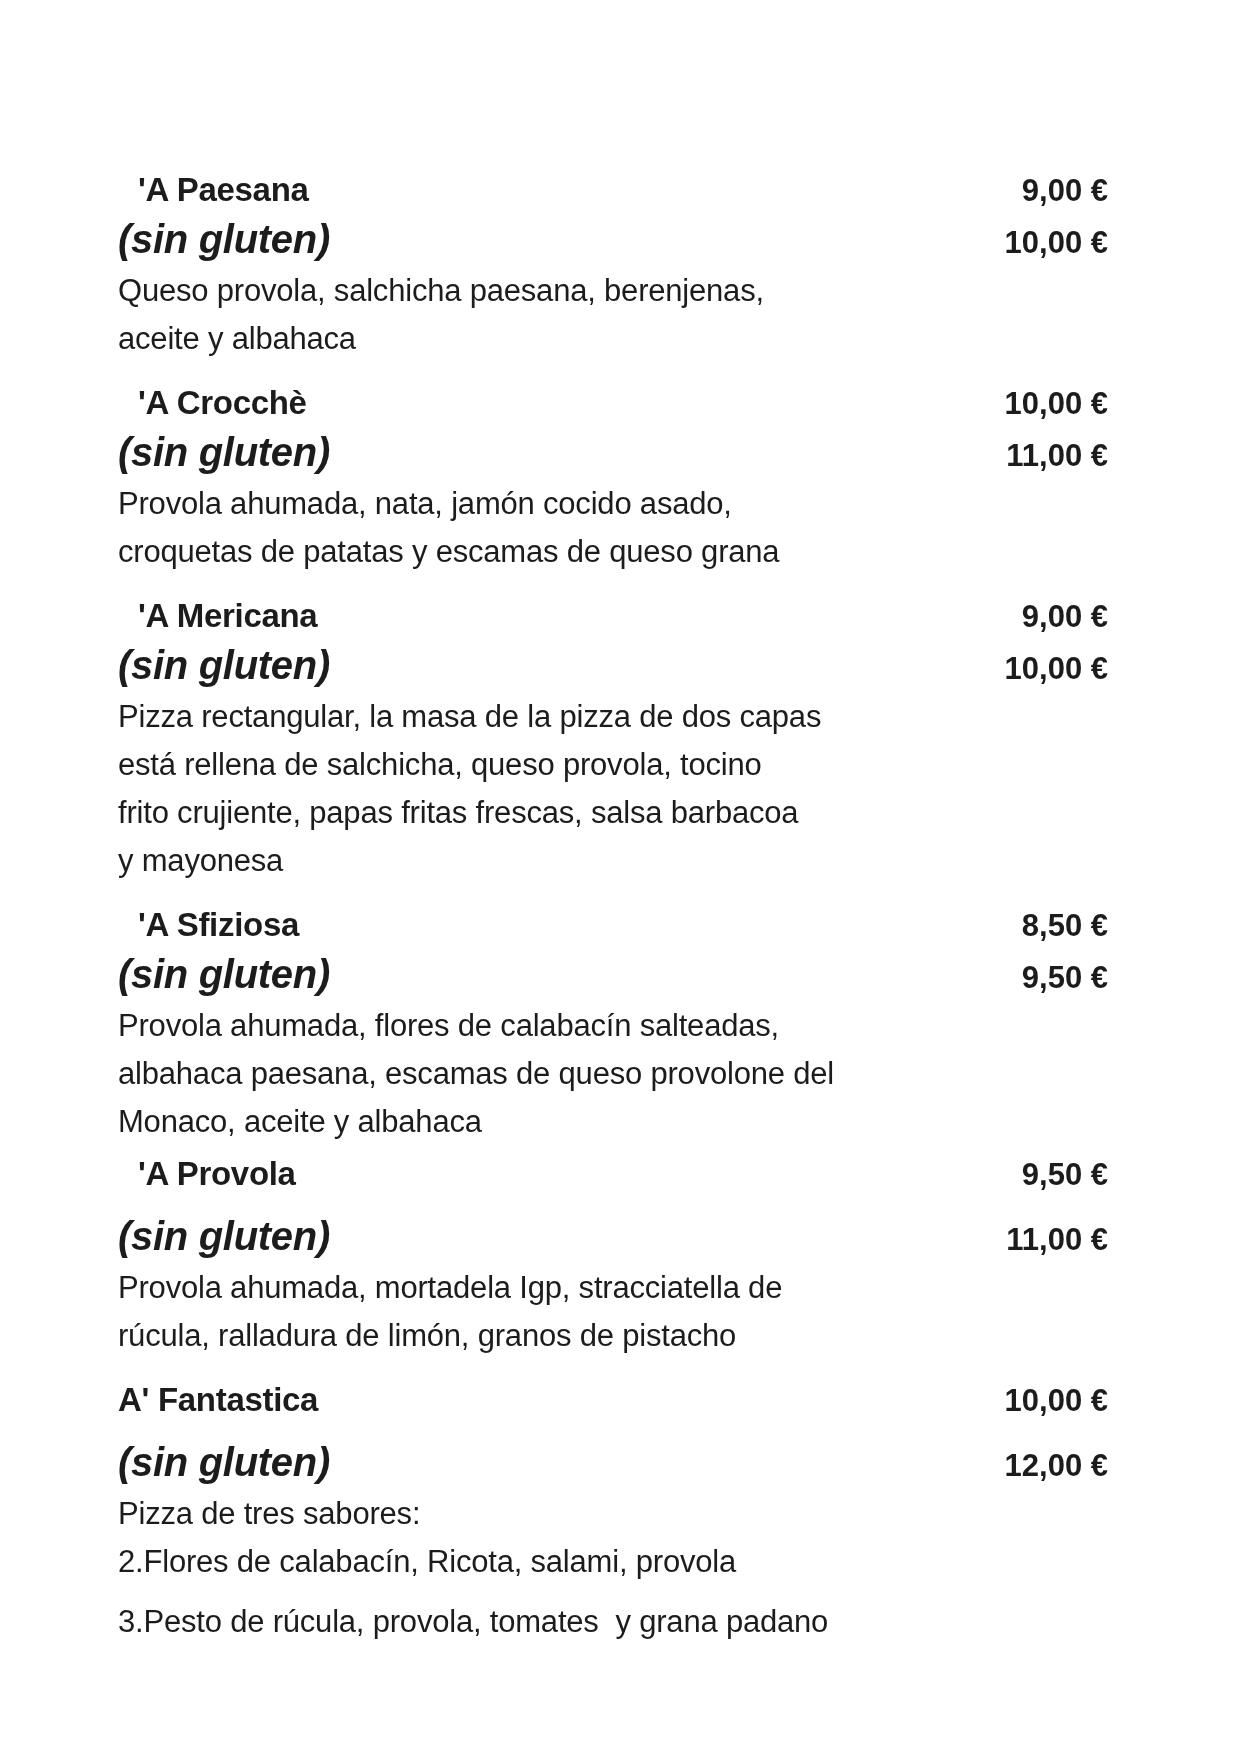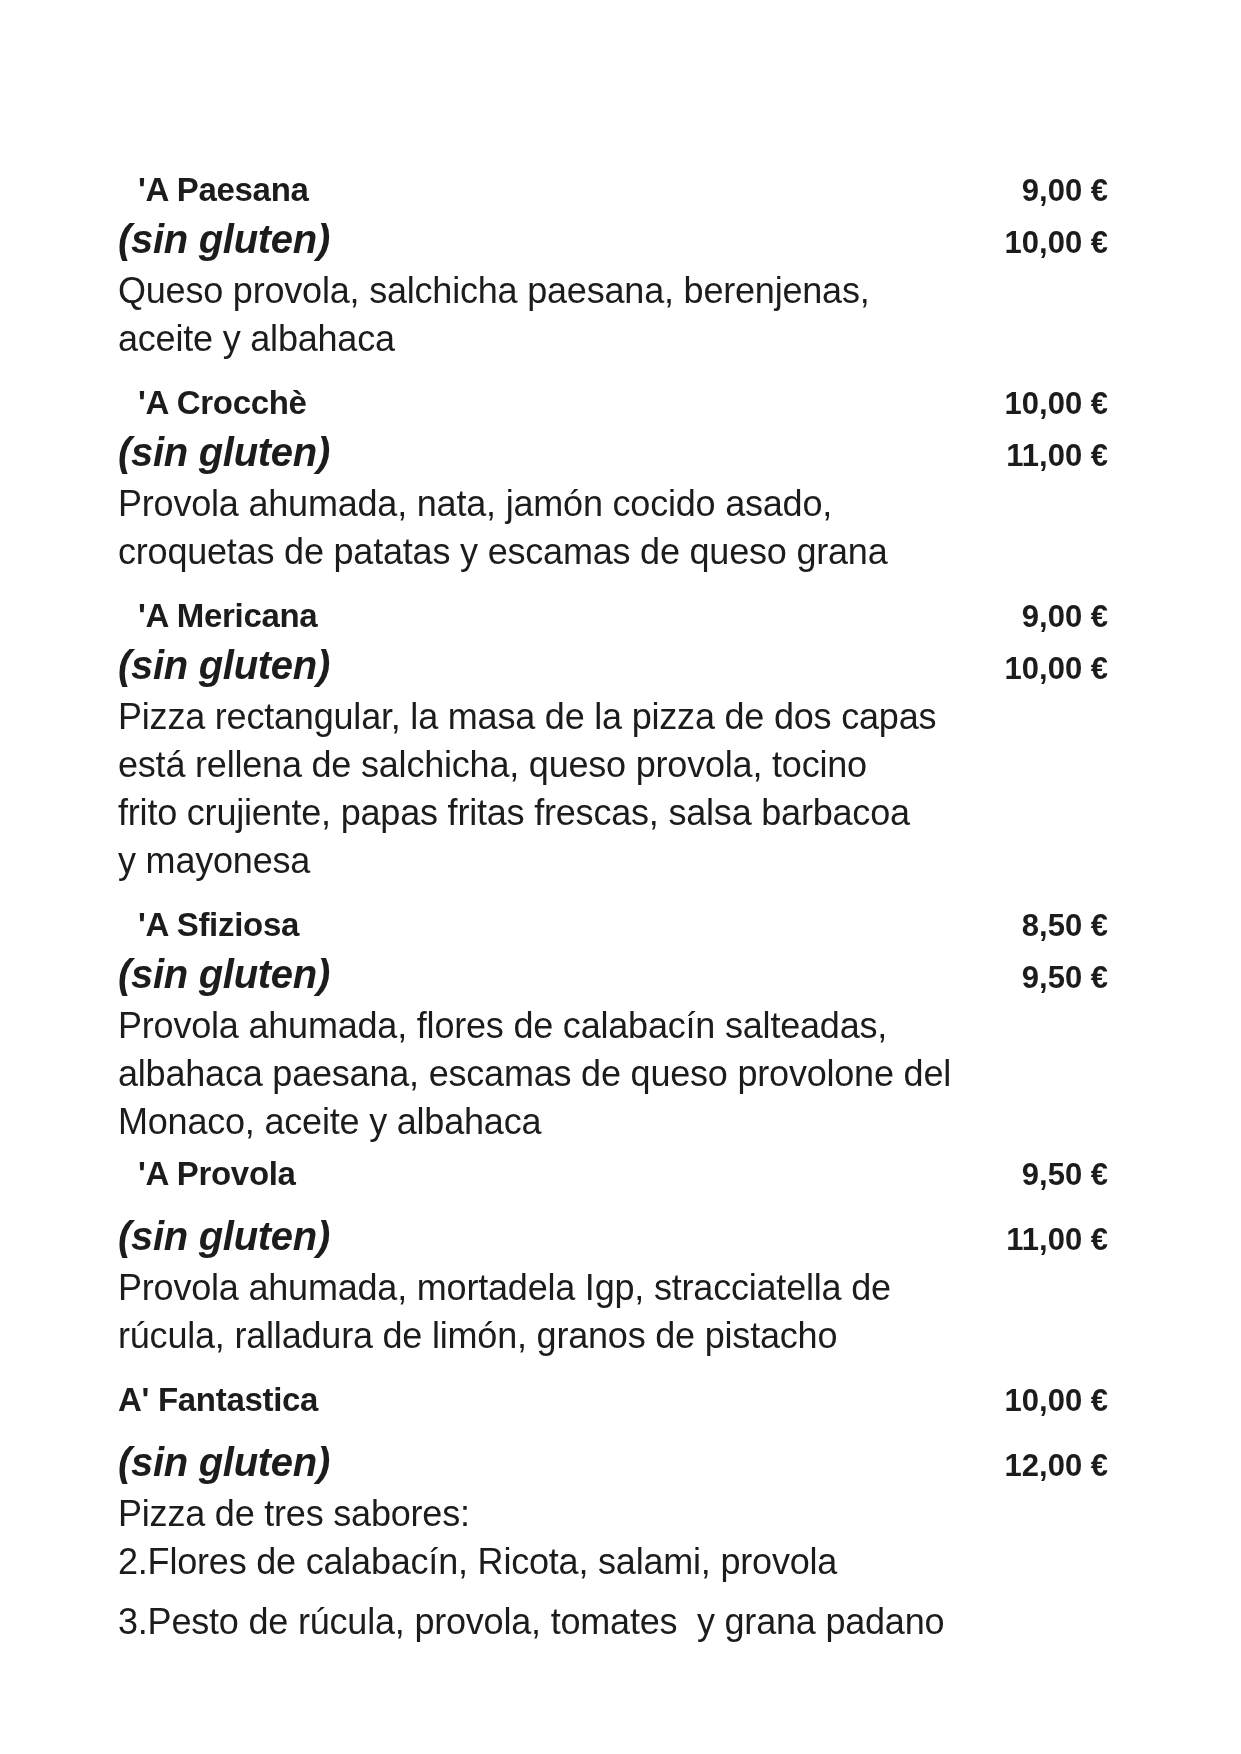--- a/index.html
+++ b/index.html
@@ -44,21 +44,21 @@
     letter-spacing: -0.3px;
     white-space: pre;
   }
   .price {
     font-size: 31px;
     font-weight: 700;
     white-space: pre;
     text-align: left;
   }
   .desc-line {
-    font-size: 36px;
+    font-size: 31px;
     line-height: 48px;
     letter-spacing: -0.2px;
     white-space: pre-wrap;
   }
   .menu-item + .menu-item { margin-top: 16px; }
   .menu-item.tight { margin-top: 4px; }
   .menu-item.spread .gluten-row { margin-top: 13px; }
   .gap-top { margin-top: 12px; }
 </style>
 </head>

